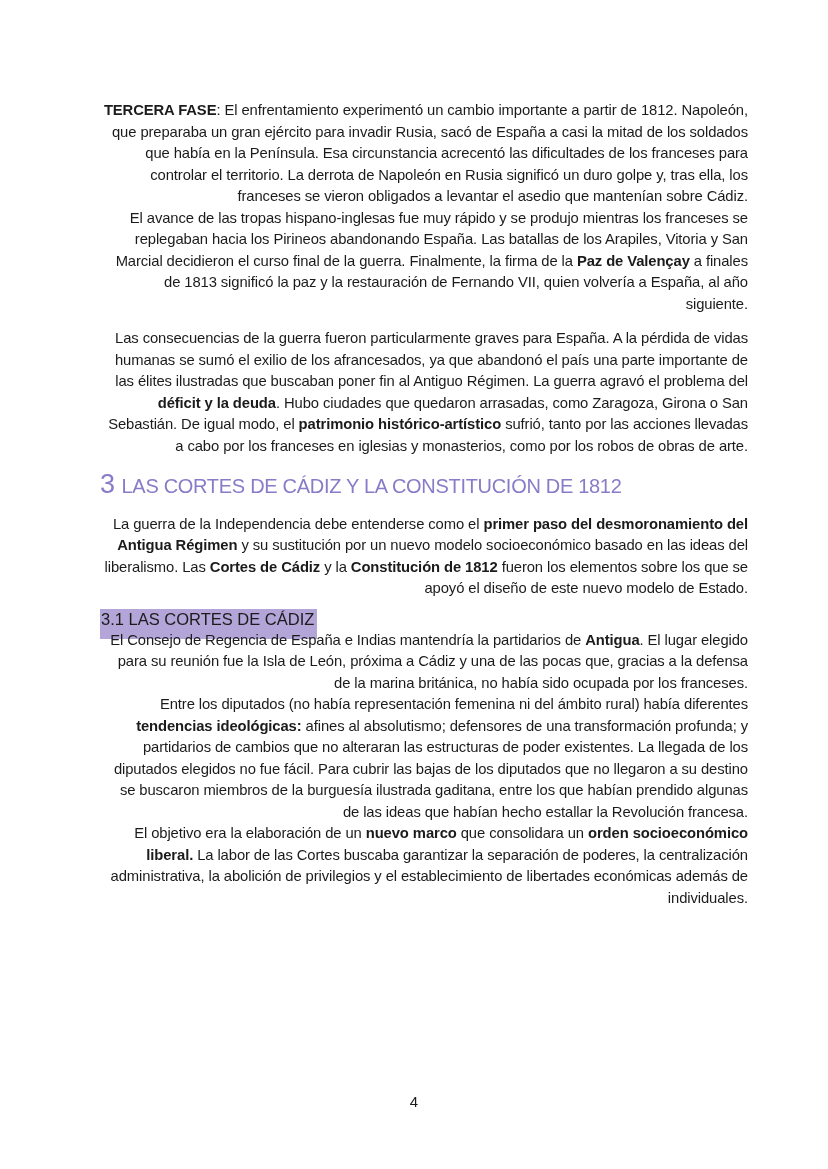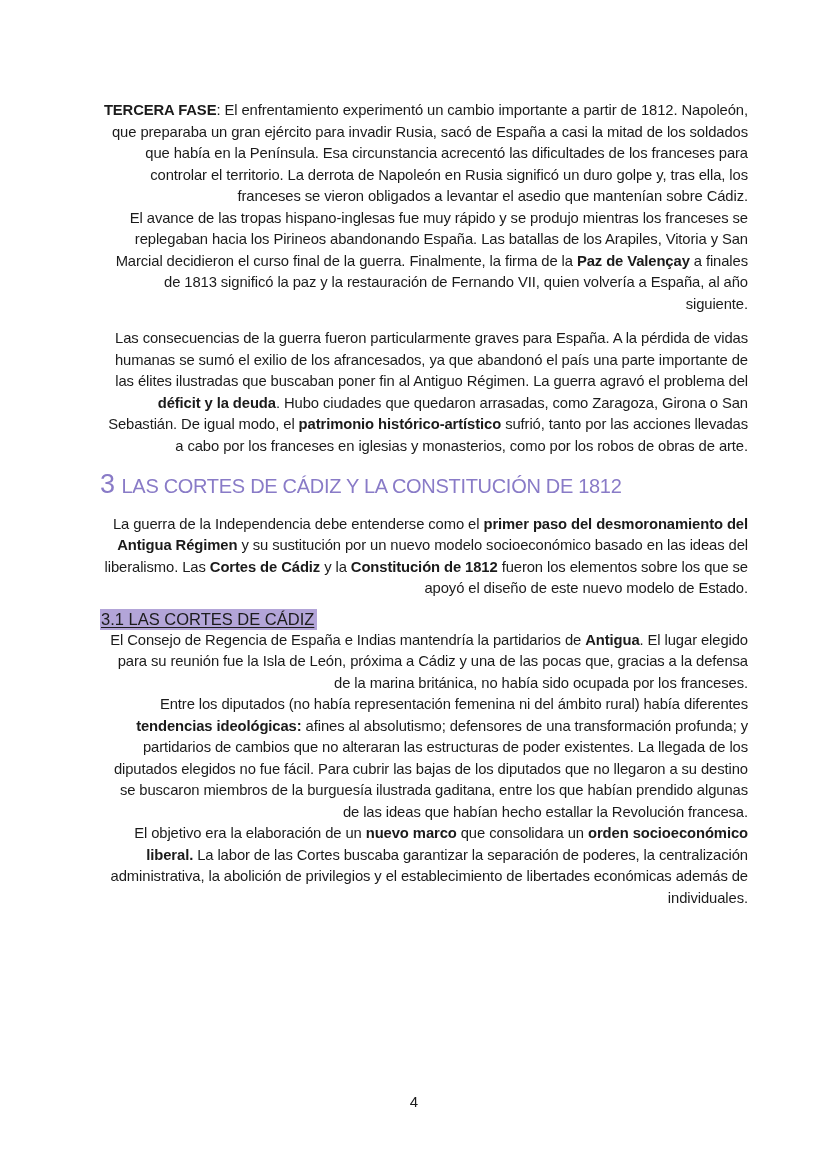--- a/index.html
+++ b/index.html
@@ -52,24 +52,23 @@
   }
   .subheading {
     margin: 8px 0 0 0;
     font-size: 16.5px;
     line-height: 22px;
     font-weight: 400;
     color: var(--body_text, #1b1b1b);
   }
   .subheading .highlight {
     background: var(--highlight_purple, #b3a5d8);
-    text-decoration: underline;
     text-decoration-thickness: 1px;
     text-underline-offset: 2px;
-    padding: 1px 3px 2px 1px;
+    padding: 1px 3px 11px 1px;
   }
   .page-footer {
     position: absolute;
     top: 1093px;
     left: 0;
     right: 0;
     text-align: center;
   }
   .page-number {
     font-size: 15px;

